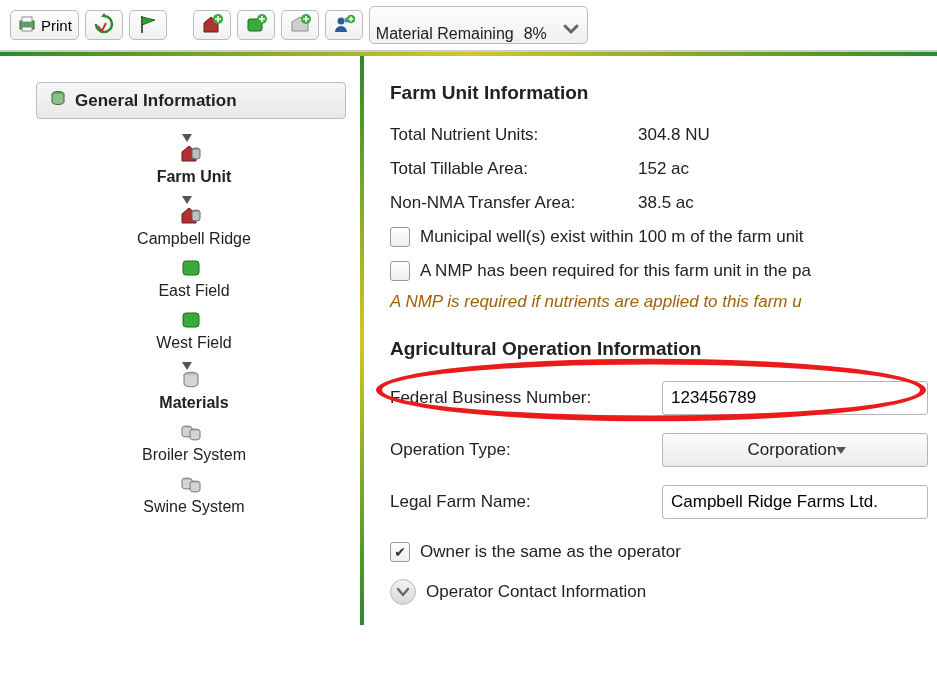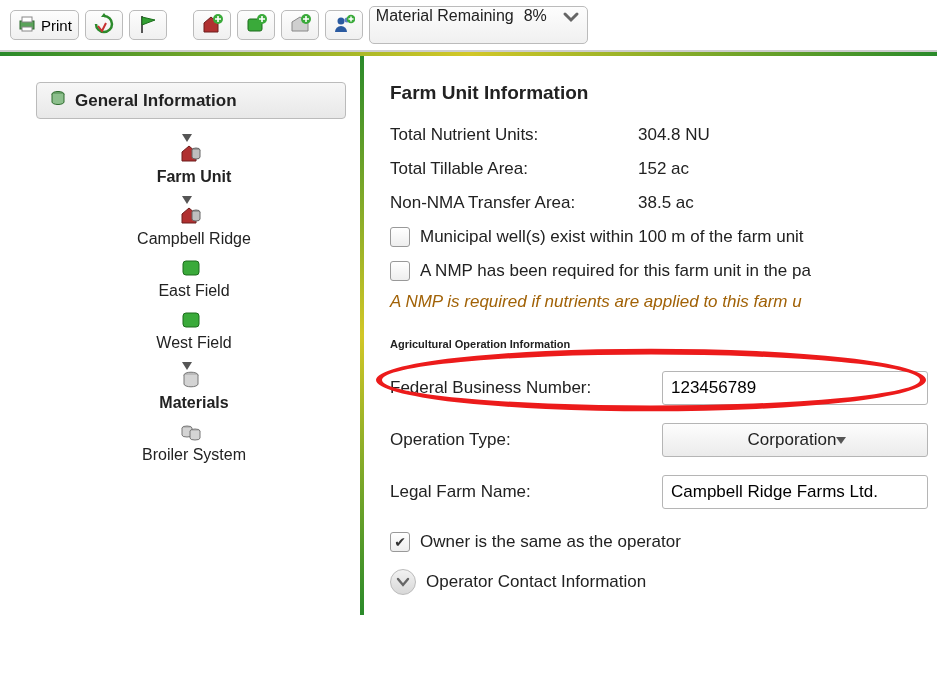--- a/index.html
+++ b/index.html
@@ -3,41 +3,41 @@
 <meta charset="utf-8">
 <style>
   * { box-sizing: border-box; margin: 0; padding: 0; }
   body { font-family: Verdana, Arial, sans-serif; font-size: 15px; color: #222; background: #fff; width: 937px; }
 
   
   .toolbar { display: flex; align-items: center; padding: 6px 10px; gap: 6px; border-bottom: 2px solid #ccc; }
   .tbtn { display: inline-flex; align-items: center; justify-content: center; height: 30px; min-width: 38px; padding: 0 6px; border: 1px solid #bbb; border-radius: 5px; background: linear-gradient(#fdfdfd, #f0f0f0); cursor: pointer; }
   .tbtn .lbl { margin-left: 4px; font-size: 15px; }
   .tspacer { width: 14px; }
-  .dropdown { display: inline-flex; align-items: flex-start; height: 38px; border: 1px solid #bbb; border-radius: 5px; background: linear-gradient(#fdfdfd, #f0f0f0); padding: 0 6px; cursor: pointer; font-size: 16px; }
+  .dropdown { display: inline-flex; align-items: flex-end; height: 38px; border: 1px solid #bbb; border-radius: 5px; background: linear-gradient(#fdfdfd, #f0f0f0); padding: 0 6px; cursor: pointer; font-size: 16px; }
   .dropdown .chev { margin-left: 14px; }
 
   .divider { height: 4px; background: linear-gradient(to right, #2a8a2a 0%, #d2c727 50%, #2a8a2a 100%); }
 
   .layout { display: flex; }
   .sidebar { width: 362px; padding: 26px 14px 14px 36px; border-right: 2px solid #e4e4e4; position: relative; }
   .sidebar::after { content:""; position:absolute; top:0; right:-4px; width:4px; height:100%; background: linear-gradient(#2a8a2a,#d2c727,#2a8a2a); }
   .content { flex: 1; padding: 26px 0 20px 28px; overflow: hidden; }
 
   .panel-header { display: flex; align-items: center; gap: 8px; border: 1px solid #bbb; border-radius: 4px; background: linear-gradient(#f7f7f7,#e8e8e8); padding: 6px 12px; font-weight: bold; font-size: 17px; margin-bottom: 10px; }
 
   .tree { list-style: none; font-size: 16px;}
   .tree li { display: flex; align-items: center; padding: 5px 0; flex-direction: column; }
   .tree .toggle { width: 0; height: 0; border-left: 5px solid transparent; border-right: 5px solid transparent; border-top: 8px solid #555; margin-right: 8px; }
   .tree .label { margin-left: 6px; }
   .indent1 { padding-left: 24px; }
   .indent2 { padding-left: 58px; }
 
   h2 { font-size: 19px; font-weight: bold; margin-bottom: 14px; }
-  h3 { font-size: 11px; font-weight: bold; margin: 26px 0 12px 0; }
+  h3 { font-size: 19px; font-weight: bold; margin: 26px 0 12px 0; }
 
   .info-row { display: flex; padding: 7px 0; font-size: 17px; }
   .info-row .k { width: 248px; }
   .info-row .v { }
 
   .check-row { display: flex; align-items: center; gap: 10px; padding: 7px 0; font-size: 17px;}
   .checkbox { width: 20px; height: 20px; border: 1px solid #999; border-radius: 3px; background: linear-gradient(#fff,#eee); display: inline-flex; align-items: center; justify-content: center; flex-shrink: 0;}
   .checkbox.checked::after { content:"✔"; font-size: 14px; color: #333; line-height: 1;}
   .note { font-style: italic; font-size: 17px; padding: 4px 0 0 0; color:#a16207;}
 
@@ -204,20 +204,31 @@
         <span>
           <svg width="22" height="20" viewBox="0 0 22 20">
               <ellipse cx="7" cy="6" rx="5" ry="2" fill="#bbb" stroke="#777"></ellipse>
               <path d="M2 6 V13 a5 2 0 0 0 10 0 V6" fill="#d4d4d4" stroke="#777"></path>
               <ellipse cx="15" cy="9" rx="5" ry="2" fill="#bbb" stroke="#777"></ellipse>
               <path d="M10 9 V16 a5 2 0 0 0 10 0 V9" fill="#d4d4d4" stroke="#777"></path>
             </svg>
         </span>
         <span class="label">Broiler System</span>
       </li>
+      <li class="indent1">
+        <span>
+          <svg width="22" height="20" viewBox="0 0 22 20">
+              <ellipse cx="7" cy="6" rx="5" ry="2" fill="#bbb" stroke="#777"></ellipse>
+              <path d="M2 6 V13 a5 2 0 0 0 10 0 V6" fill="#d4d4d4" stroke="#777"></path>
+              <ellipse cx="15" cy="9" rx="5" ry="2" fill="#bbb" stroke="#777"></ellipse>
+              <path d="M10 9 V16 a5 2 0 0 0 10 0 V9" fill="#d4d4d4" stroke="#777"></path>
+            </svg>
+        </span>
+        <span class="label">Swine System</span>
+      </li>
     </ul>
   </div>
 
   <div class="content">
     <h2>Farm Unit Information</h2>
 
     <div class="info-row">
       <div class="k">Total Nutrient Units:</div>
       <div class="v">304.8 NU</div>
     </div>

